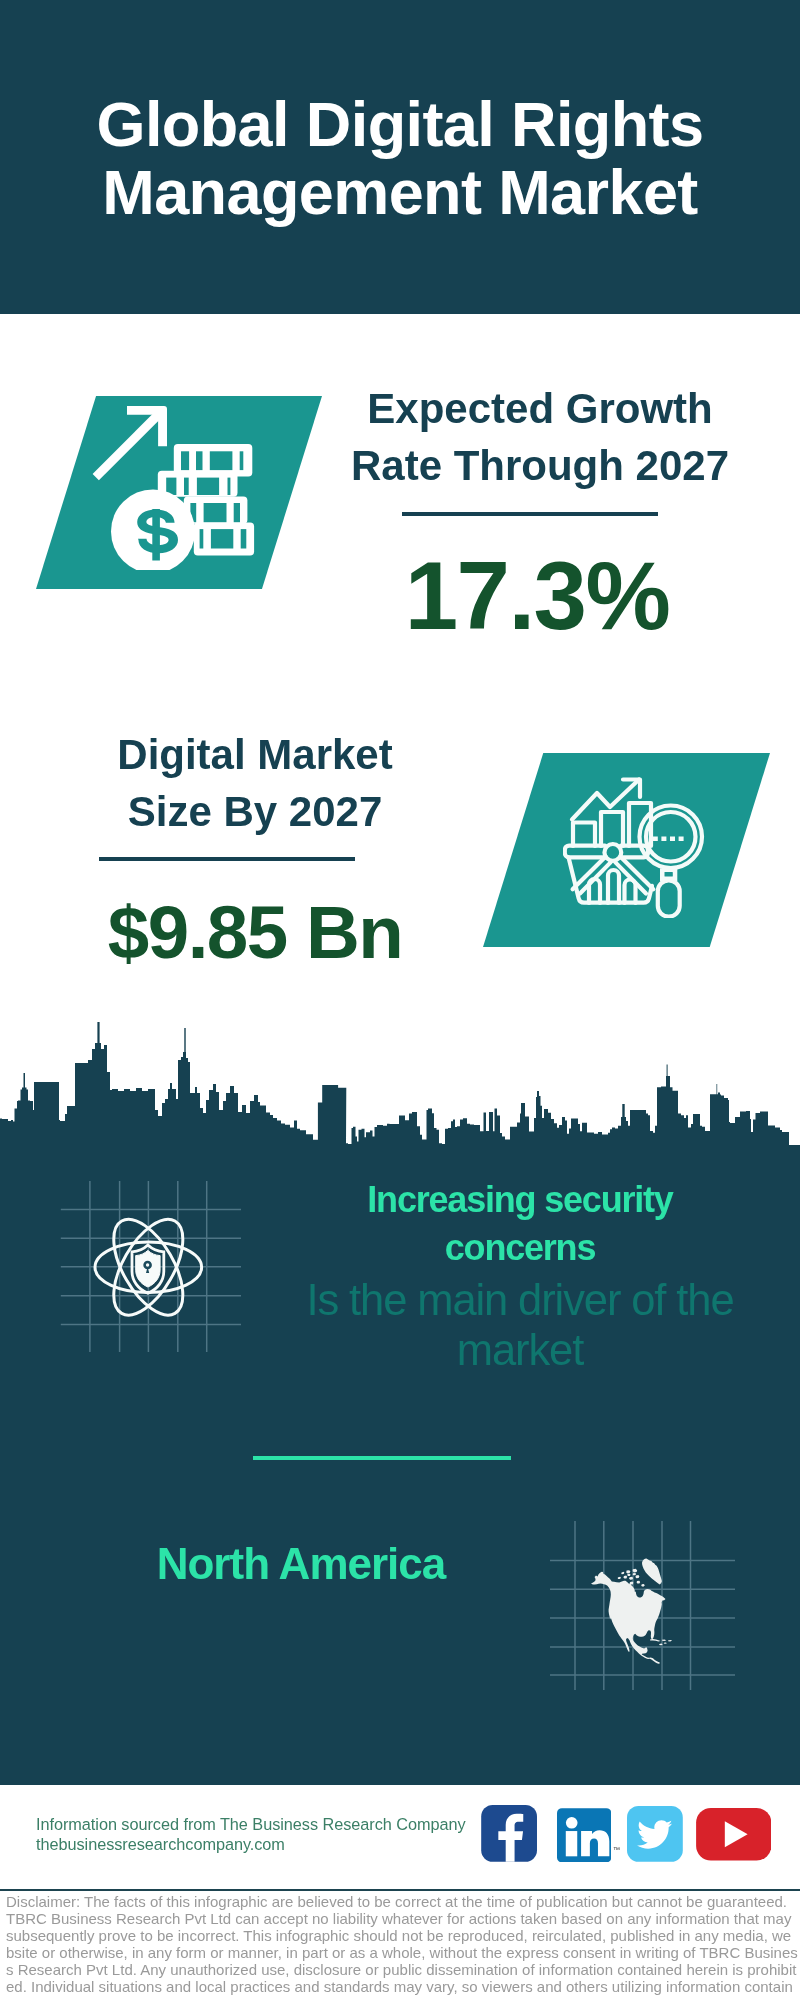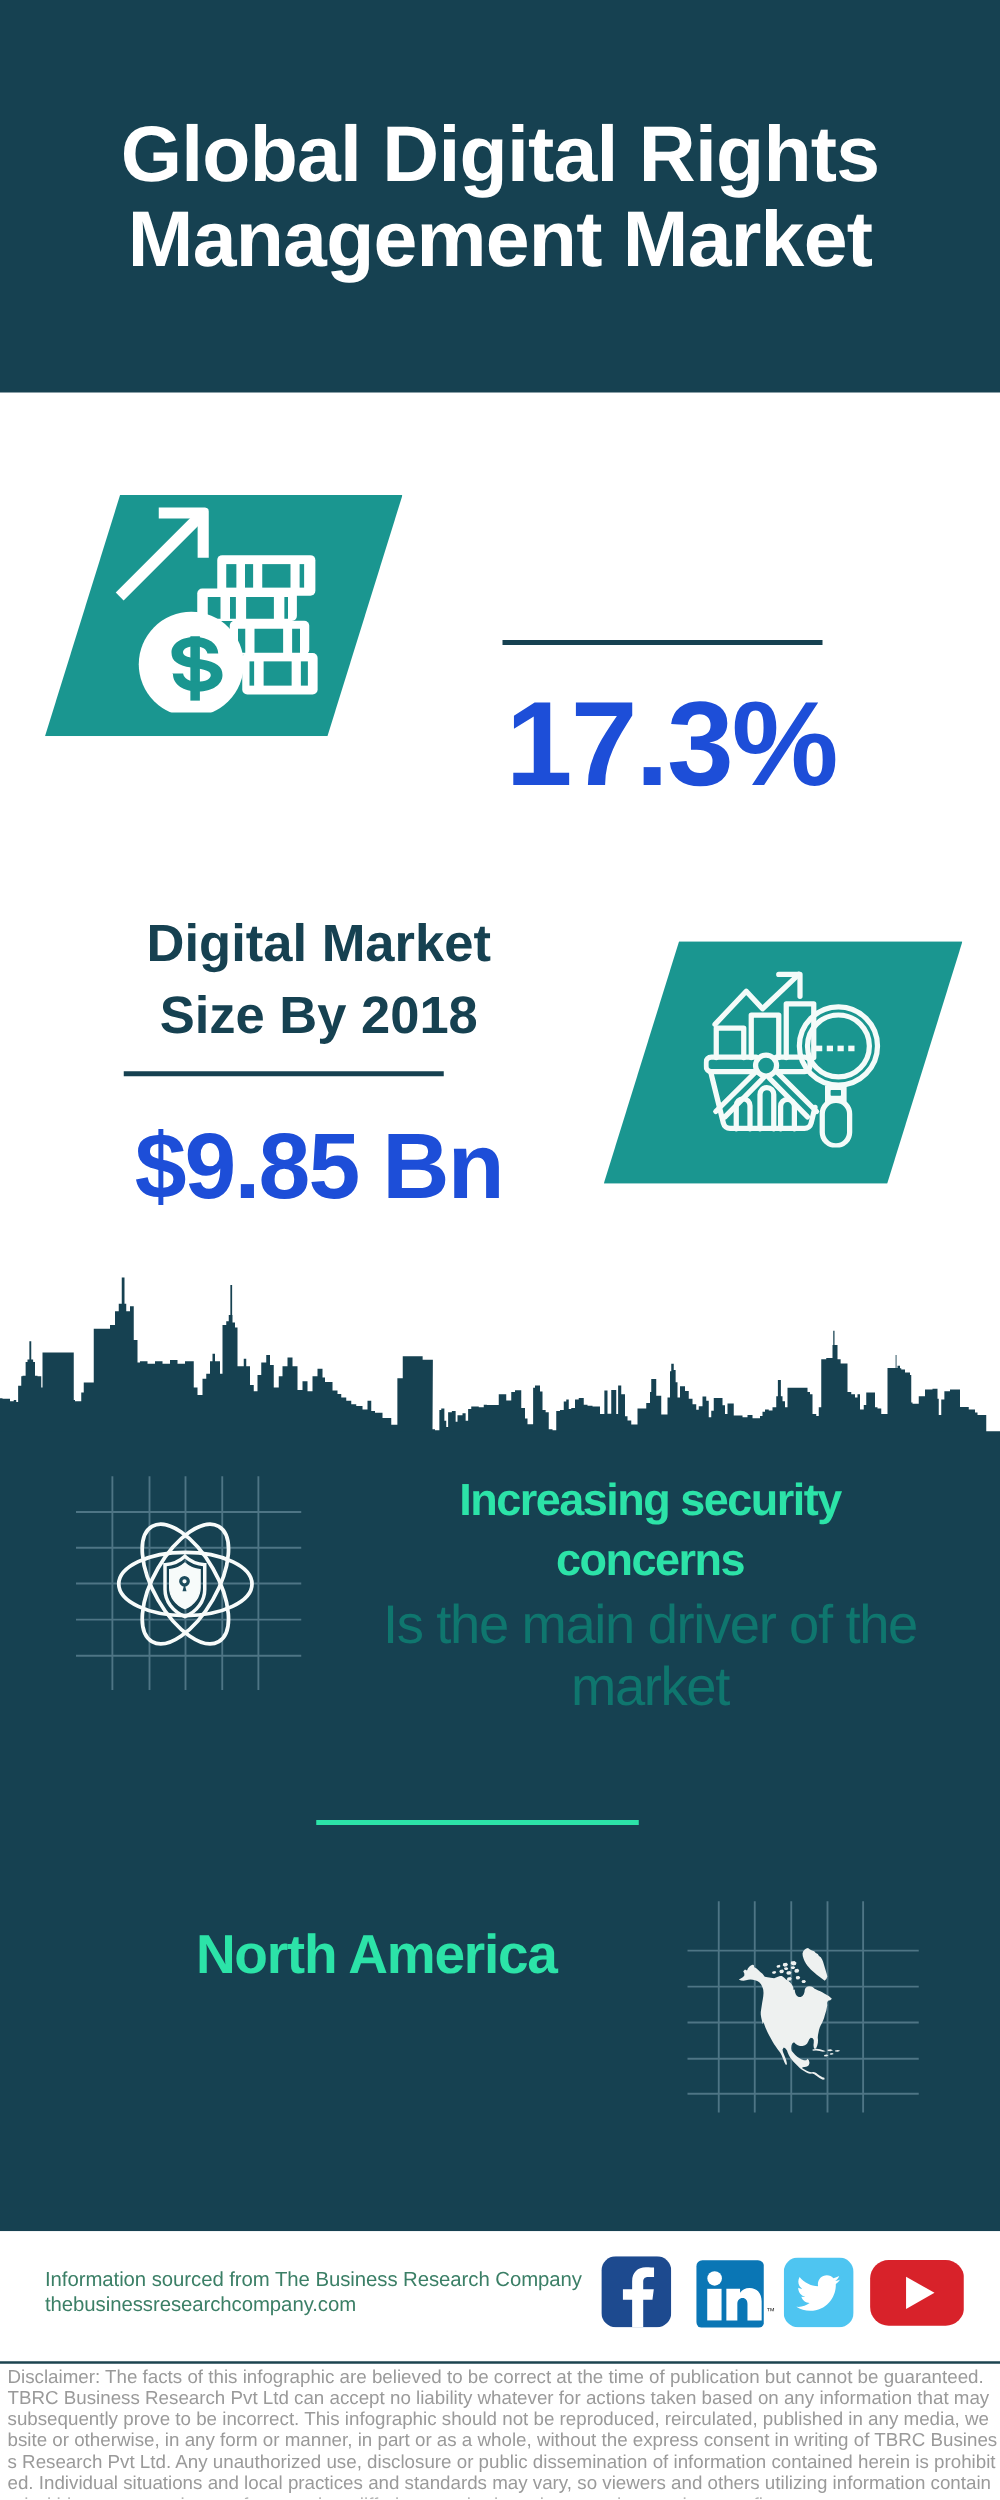--- a/index.html
+++ b/index.html
@@ -11,21 +11,21 @@
   .title{position:absolute;left:0;top:90px;width:800px;text-align:center;color:#fff;
          font-weight:bold;font-size:63px;line-height:68px;letter-spacing:-0.6px;}
 
   
   .para{position:absolute;}
   .para-shape{width:100%;height:100%;background:#1a9690;
               -webkit-clip-path:polygon(21% 0,100% 0,79% 100%,0 100%);clip-path:polygon(21% 0,100% 0,79% 100%,0 100%);}
   .stat-head{position:absolute;text-align:center;color:#164151;font-weight:bold;font-size:42px;line-height:57px;}
   .stat-rule{position:absolute;height:4px;background:#164151;}
   .stat-value2{font-size:74.5px !important;line-height:74.5px !important;letter-spacing:-0.5px;}
-  .stat-value{position:absolute;text-align:center;color:#1d4ed8;font-weight:bold;font-size:96px;line-height:96px;letter-spacing:-1.5px;}
+  .stat-value{position:absolute;text-align:center;color:#14532d;font-weight:bold;font-size:96px;line-height:96px;letter-spacing:-1.5px;}
 
   
   .darkbody{position:absolute;left:0;top:1145px;width:800px;height:640px;background:#164151;}
   .skyline{position:absolute;left:0;top:1000px;width:800px;height:160px;}
 
   .grid-box{position:absolute;}
   .panel-head{position:absolute;text-align:center;color:#2ce3a8;font-weight:bold;font-size:36px;line-height:48px;letter-spacing:-1.2px;}
   .panel-sub{position:absolute;text-align:center;color:#0f766e;font-weight:normal;font-size:43.5px;line-height:50px;letter-spacing:-1.1px;}
   .panel-head2{font-size:44px !important;letter-spacing:-1px !important;}
   .panel-sub2{font-size:48px !important;line-height:50px !important;letter-spacing:-1.2px !important;}
@@ -99,20 +99,24 @@
       <rect x="93.8" y="106.6" width="63.6" height="27.2" rx="4" fill="#fff"></rect>
       <rect x="103.8" y="132.4" width="60.3" height="33.1" rx="4" fill="#fff"></rect>
     </g>
 
     <circle cx="63" cy="141.4" r="42" fill="#fff"></circle>
     <g>
       <rect x="62.3" y="119" width="7.6" height="51.5" fill="#1a9690"></rect>
       <path d="M47.8,148.7 h8.7 c0.3,3.9 5.3,6.6 11.5,6.6 c6.3,0 10.6,-2.2 10.6,-5.2 c0,-2.7 -2.5,-4.0 -10.6,-5.3 l-5.0,-0.8 c-11.0,-1.8 -15.8,-5.5 -15.8,-11.9 c0,-7.2 7.7,-12.5 18.6,-12.5 c11.1,0 18.6,5.4 18.8,13.2 h-8.7 c-0.3,-3.5 -4.3,-5.9 -10.0,-5.9 c-5.6,0 -9.5,2.0 -9.5,4.9 c0,2.5 2.6,3.8 10.0,5.0 l5.0,0.8 c11.6,1.9 16.6,5.6 16.6,12.4 c0,7.7 -8.0,13.2 -19.5,13.2 c-12.0,0 -20.0,-5.5 -20.1,-13.8 Z" fill="#1a9690"></path>
     </g>
   </svg>
+  <div class="stat-head" style="left:310px;top:380px;width:460px;">
+    <div>Expected Growth</div>
+    <div>Rate Through 2027</div>
+  </div>
   <div class="stat-rule" style="left:402px;top:512px;width:256px;"></div>
   <div class="stat-value" style="left:307px;top:548px;width:460px;">17.3%</div>
 
   <div class="para" style="left:483px;top:753px;width:287px;height:194px;">
     <div class="para-shape"></div>
   </div>
   <svg class="icon-market" style="position:absolute;left:563px;top:776px;" width="142" height="142" viewBox="0 0 142 142">
     <g fill="none" stroke="#f4fbf9" stroke-width="4.2" stroke-linecap="round" stroke-linejoin="round">
 
       <polyline points="9,43.5 34,17 47,31 76,3.5"></polyline>
@@ -150,21 +154,21 @@
     </g>
     <g fill="#f4fbf9" stroke="none">
       <rect x="89.8" y="60.5" width="5" height="4.5"></rect>
       <rect x="98.4" y="60.5" width="5" height="4.5"></rect>
       <rect x="107" y="60.5" width="5" height="4.5"></rect>
       <rect x="115.6" y="60.5" width="5" height="4.5"></rect>
     </g>
   </svg>
   <div class="stat-head" style="left:25px;top:726px;width:460px;">
     <div>Digital Market</div>
-    <div>Size By 2018</div>
+    <div>Size By 2027</div>
   </div>
   <div class="stat-rule" style="left:99px;top:857px;width:256px;"></div>
   <div class="stat-value stat-value2" style="left:25px;top:896px;width:460px;">$9.85 Bn</div>
 
   <svg class="skyline" viewBox="0 0 800 160" width="800" height="160" style="position:absolute;left:0;top:1000px;">
     <path d="M0,160.0 L0,118.5 L2,118.5 L2,119.0 L8,119.0 L8,121.0 L11,121.0 L11,120.0 L13,120.0 L13,121.5 L14.5,121.5 L14.5,108.5 L17,108.5 L17,101.0 L18,101.0 L18,100.5 L20.5,100.5 L20.5,89.5 L22,89.5 L22,87.5 L23.5,87.5 L23.5,73.0 L25,73.0 L25,87.5 L26.5,87.5 L26.5,89.5 L28,89.5 L28,100.5 L30,100.5 L30,101.0 L33,101.0 L33,110.0 L34,110.0 L34,82.0 L59,82.0 L59,120.0 L60,120.0 L60,121.0 L65,121.0 L65,114.0 L67,114.0 L67,106.0 L75,106.0 L75,63.0 L88,63.0 L88,60.0 L92,60.0 L92,49.0 L95,49.0 L95,43.0 L97.4,43.0 L97.4,22.0 L99.6,22.0 L99.6,43.0 L101,43.0 L101,49.0 L104,49.0 L104,45.0 L107,45.0 L107,72.0 L110,72.0 L110,90.0 L112,90.0 L112,89.0 L118,89.0 L118,91.0 L124,91.0 L124,89.0 L130,89.0 L130,91.0 L136,91.0 L136,88.0 L142,88.0 L142,91.0 L148,91.0 L148,89.0 L155,89.0 L155,110.0 L158,110.0 L158,116.0 L162,116.0 L162,103.0 L165,103.0 L165,99.0 L168,99.0 L168,89.0 L170,89.0 L170,83.0 L172,83.0 L172,89.0 L176,89.0 L176,99.0 L178,99.0 L178,60.0 L181,60.0 L181,57.0 L183,57.0 L183,52.0 L184.3,52.0 L184.3,28.0 L185.7,28.0 L185.7,52.0 L186,52.0 L186,58.0 L188,58.0 L188,62.0 L190,62.0 L190,93.0 L192,93.0 L192,93.0 L195,93.0 L195,87.0 L197,87.0 L197,93.0 L200,93.0 L200,108.0 L203,108.0 L203,113.0 L206,113.0 L206,100.0 L209,100.0 L209,90.0 L213,90.0 L213,84.0 L216,84.0 L216,92.0 L219,92.0 L219,110.0 L223,110.0 L223,101.0 L226,101.0 L226,93.0 L230,93.0 L230,86.0 L234,86.0 L234,93.0 L238,93.0 L238,112.0 L242,112.0 L242,105.0 L246,105.0 L246,113.0 L250,113.0 L250,101.0 L254,101.0 L254,95.0 L258,95.0 L258,102.0 L260,102.0 L260,105.5 L266,105.5 L266,112.4 L270,112.4 L270,115.1 L273,115.1 L273,117.9 L277,117.9 L277,120.6 L281,120.6 L281,123.4 L285,123.4 L285,124.7 L290,124.7 L290,127.5 L294,127.5 L294,120.6 L297,120.6 L297,128.8 L300,128.8 L300,130.2 L306,130.2 L306,134.3 L313,134.3 L313,139.8 L317.9,139.8 L317.9,102.5 L322.2,102.5 L322.2,85.0 L338.1,85.0 L338.1,87.8 L346.3,87.8 L346,143.3 L348,143.3 L348,144.1 L351.5,144.1 L351.5,128.0 L353,128.0 L353,126.8 L355.5,126.8 L355.5,136.5 L357,136.5 L357,141.6 L358.5,141.6 L358.5,129.7 L361.5,129.7 L361.5,128.8 L364.5,128.8 L364.5,137.3 L366,137.3 L366,132.2 L370,132.2 L370,130.5 L372.5,130.5 L372.5,136.5 L374.5,136.5 L374.5,127.1 L377,127.1 L377,125.1 L383,125.1 L383,125.7 L387,125.7 L387,123.7 L389.5,123.7 L389.5,124.0 L399,124.0 L399,115.4 L405,115.4 L405,120.3 L409,120.3 L409,113.5 L412,113.5 L412,112.1 L417,112.1 L417,126.3 L420,126.3 L420,134.8 L422,134.8 L422,139.4 L426.5,139.4 L426.5,110.1 L428,110.1 L428,108.4 L432,108.4 L432,113.2 L434,113.2 L434,128.0 L436.5,128.0 L436.5,129.7 L439,129.7 L439,143.3 L442,143.3 L442,144.1 L445,144.1 L445,128.8 L448,128.8 L448,128.0 L451,128.0 L451,121.2 L453,121.2 L453,119.5 L455,119.5 L455,127.1 L457,127.1 L457,126.3 L460,126.3 L460,119.5 L463,119.5 L463,118.3 L467,118.3 L467,123.7 L470,123.7 L470,124.6 L474,124.6 L474,125.1 L480,125.1 L480,131.2 L483.5,131.2 L483.5,112.4 L486,112.4 L486,131.0 L489,131.0 L489,112.0 L493,112.0 L493,131.2 L494.5,131.2 L494.5,108.4 L497,108.4 L497,115.4 L500,115.4 L500,132.9 L502,132.9 L502,136.4 L505,136.4 L505,139.5 L510,139.5 L510,126.8 L517,126.8 L517,122.4 L520,122.4 L520,113.6 L521,113.6 L521,103.1 L525,103.1 L525,116.6 L529,116.6 L529,131.5 L534,131.5 L534,118.0 L536,118.0 L536,97.0 L537,97.0 L537,90.9 L539,90.9 L539,96.0 L540.5,96.0 L540.5,105.8 L542,105.8 L542,118.0 L544,118.0 L544,109.0 L548,109.0 L548,112.8 L551,112.8 L551,118.9 L554,118.9 L554,123.3 L557,123.3 L557,127.7 L559,127.7 L559,125.0 L562,125.0 L562,117.1 L565,117.1 L565,120.6 L567,120.6 L567,133.8 L569,133.8 L569,128.5 L571,128.5 L571,118.4 L578,118.4 L578,124.1 L580,124.1 L580,131.2 L582,131.2 L582,122.8 L587,122.8 L587,132.4 L594,132.4 L594,133.8 L598,133.8 L598,131.9 L602,131.9 L602,134.6 L608,134.6 L608,132.8 L610,132.8 L610,129.3 L612,129.3 L612,127.5 L615,127.5 L615,128.4 L618,128.4 L618,125.8 L621,125.8 L621,117.0 L622.3,117.0 L622.3,104.0 L624.7,104.0 L624.7,117.0 L626,117.0 L626,121.0 L628,121.0 L628,125.8 L630,125.8 L630,110.1 L646,110.1 L646,113.6 L648,113.6 L648,115.3 L650,115.3 L650,131.1 L653,131.1 L653,132.8 L655,132.8 L655,125.8 L657,125.8 L657,87.3 L661,87.3 L661,86.4 L666,86.4 L666,75.9 L666.6,75.9 L666.6,64.5 L667.6,64.5 L667.6,75.9 L670,75.9 L670,87.3 L672.5,87.3 L672.5,90.8 L678,90.8 L678,113.6 L681,113.6 L681,115.3 L684,115.3 L684,117.9 L686,117.9 L686,115.3 L688,115.3 L688,127.5 L691,127.5 L691,124.0 L693,124.0 L693,114.0 L700,114.0 L700,125.8 L702,125.8 L702,126.7 L705,126.7 L705,131.1 L710,131.1 L710,94.3 L716.5,94.3 L716.5,84.0 L717.2,84.0 L717.2,94.3 L718,94.3 L718,92.5 L720,92.5 L720,94.5 L721,94.5 L721,95.5 L724,95.5 L724,98.0 L728,98.0 L728,100.0 L729,100.0 L729,122.0 L730,122.0 L730,123.0 L735,123.0 L735,117.0 L740,117.0 L740,111.5 L746,111.5 L746,111.0 L750,111.0 L750,119.0 L751,119.0 L751,132.0 L753,132.0 L753,119.5 L755.5,119.5 L755.5,113.0 L760,113.0 L760,111.5 L768,111.5 L768,125.5 L775,125.5 L775,127.5 L780,127.5 L780,130.0 L782,130.0 L782,132.0 L789,132.0 L789,153.0 L800,153.0 L800,160.0 Z" fill="#164151"></path>
   </svg>
 
   <div class="darkbody"></div>
 

